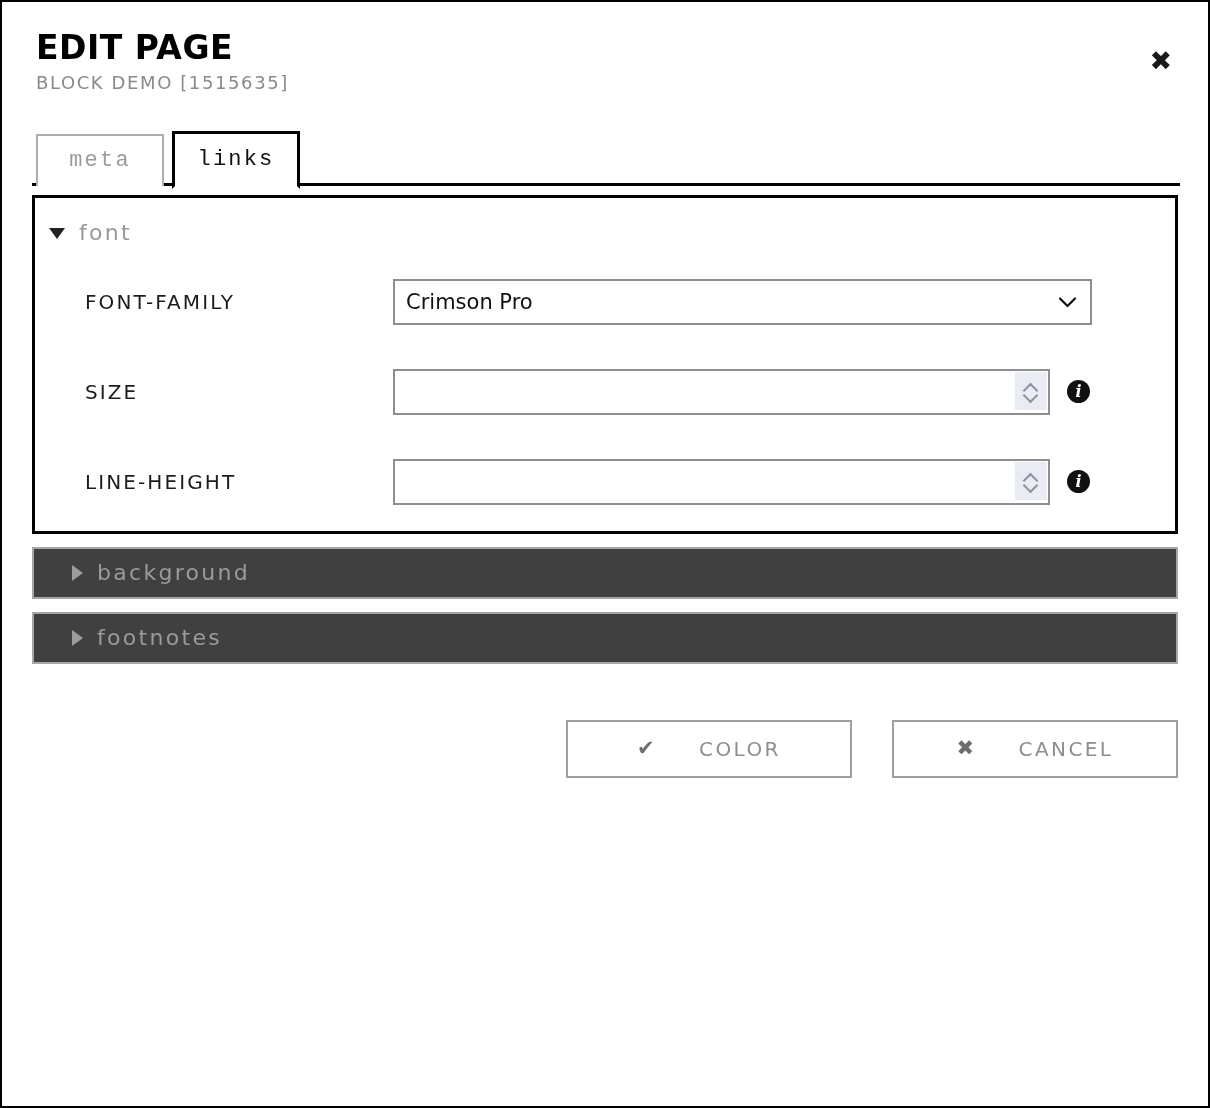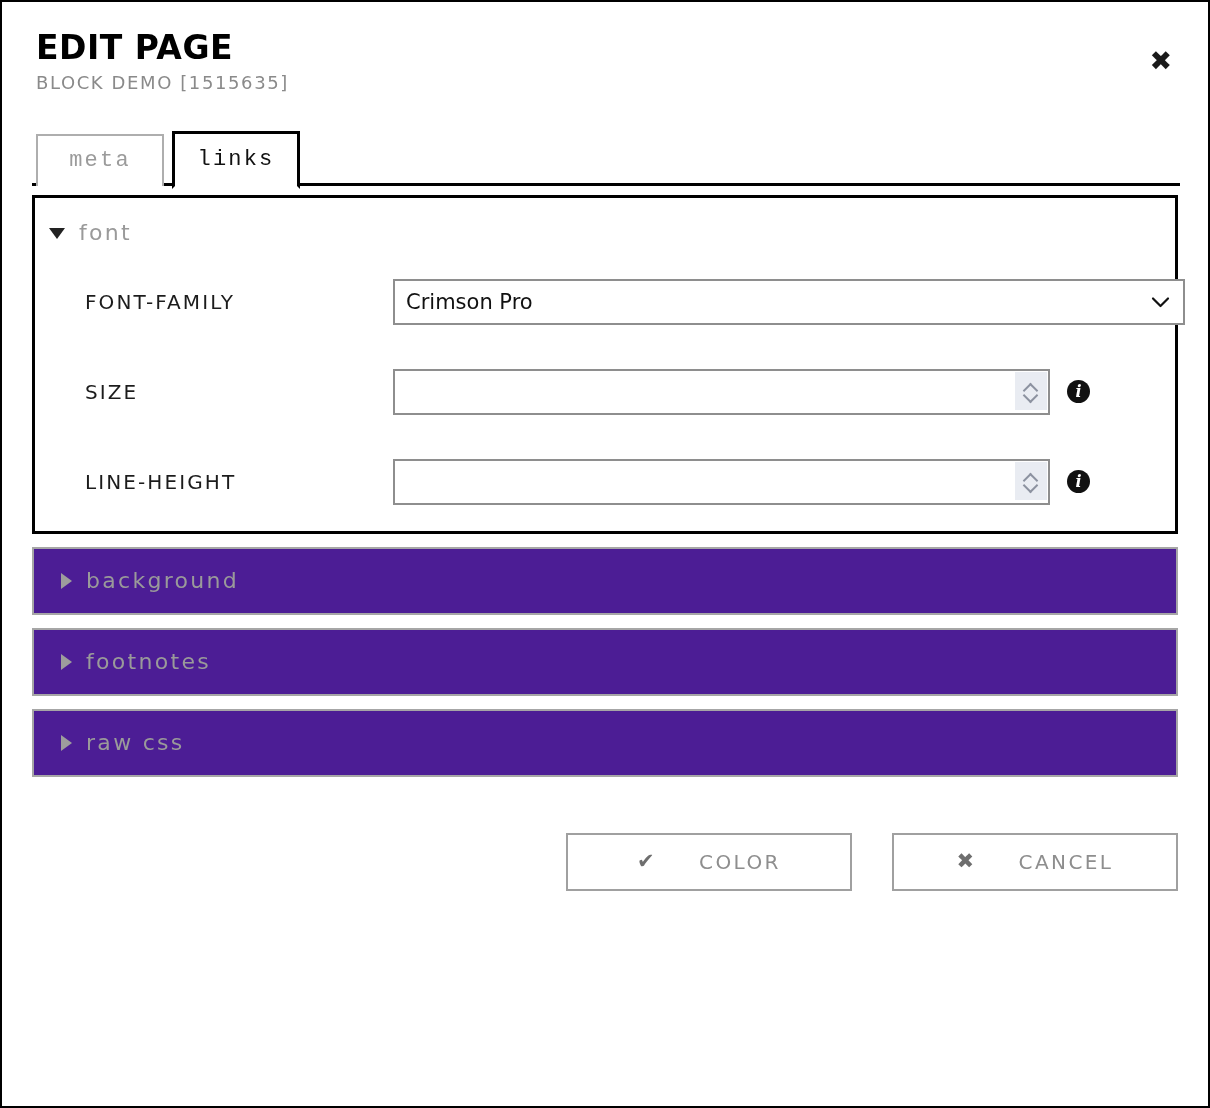--- a/index.html
+++ b/index.html
@@ -165,21 +165,21 @@
   }
 
   .field-ctrl {
     position: relative;
     display: flex;
     align-items: center;
   }
 
   select.select-input {
     box-sizing: border-box;
-    width: 792px;
+    width: 699px;
     height: 46px;
     border: 2px solid #8e8e8e;
     background: #ffffff;
     font-family: "DejaVu Sans", "Liberation Sans", sans-serif;
     font-size: 21px;
     color: #111111;
     padding: 0 40px 0 11px;
     border-radius: 0;
     -webkit-appearance: none;
     appearance: none;
@@ -279,26 +279,26 @@
     margin-left: 17px;
     line-height: 1;
     cursor: pointer;
     user-select: none;
   }
 
   
   .panel-closed {
     box-sizing: border-box;
     border: 2px solid #a6a6a6;
-    background: #4c1d95;
-    height: 68px;
+    background: #404040;
+    height: 52px;
     display: flex;
     align-items: center;
     gap: 14px;
-    padding-left: 27px;
+    padding-left: 38px;
     margin-top: 13px;
     cursor: pointer;
     user-select: none;
   }
   .tri-right {
     width: 0; height: 0;
     border-top: 8px solid transparent;
     border-bottom: 8px solid transparent;
     border-left: 11px solid #9d9d9d;
   }
@@ -419,24 +419,20 @@
       <span class="tri-right"></span>
       <span class="panel-title">background</span>
     </div>
 
 
     <div class="panel-closed">
       <span class="tri-right"></span>
       <span class="panel-title">footnotes</span>
     </div>
 
-    <div class="panel-closed">
-      <span class="tri-right"></span>
-      <span class="panel-title">raw css</span>
-    </div>
 
   </div>
 
   <div class="footer">
     <div class="btn">
       <span class="btn-icon">✔</span>
       <span>COLOR</span>
     </div>
     <div class="btn">
       <span class="btn-icon">✖</span>

